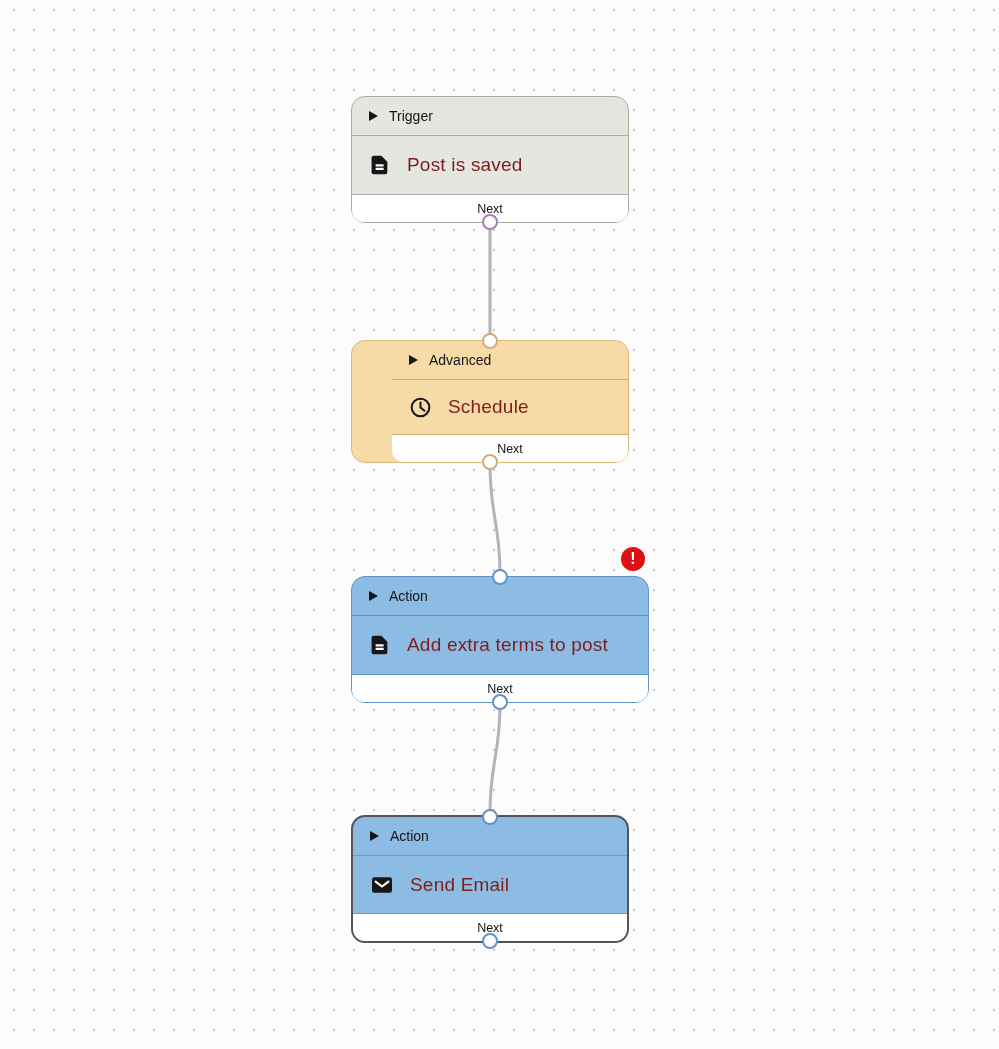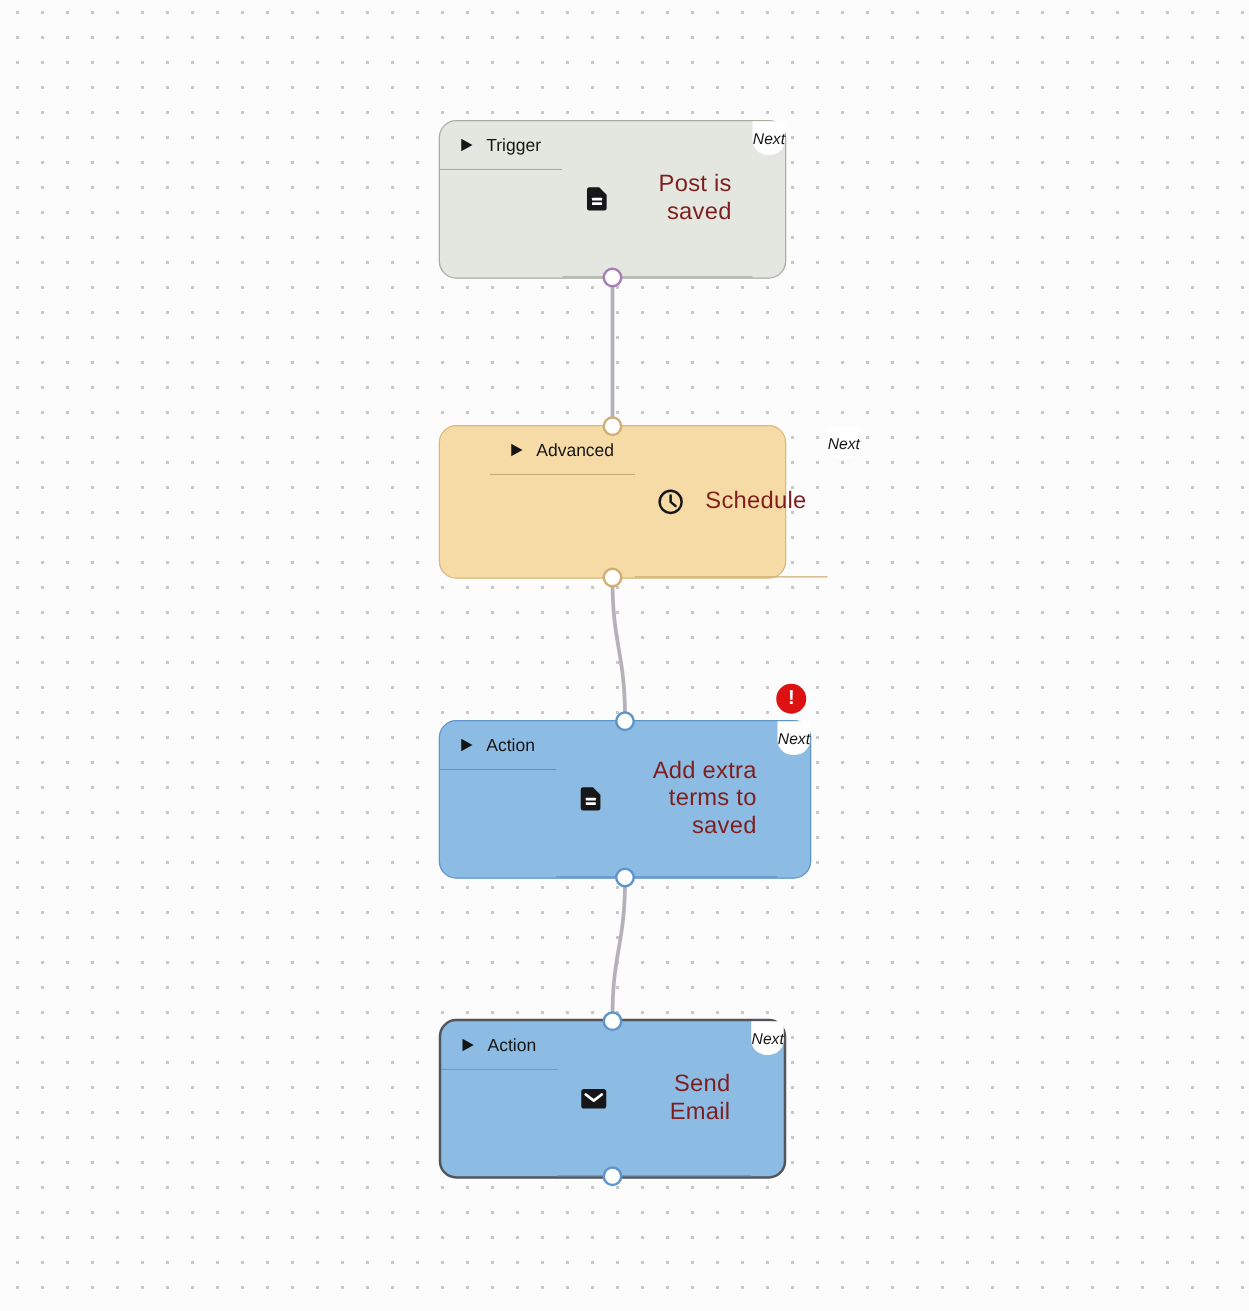--- a/index.html
+++ b/index.html
@@ -12,25 +12,24 @@
     background-position: 4px 0;
     font-family: "Liberation Sans", sans-serif;
     overflow: hidden;
   }
   .edges { position:absolute; left:0; top:0; z-index:0; }
   .edge  { fill:none; stroke-width:3; stroke-linecap:round; }
 
   .node {
     position:absolute; z-index:1;
     box-sizing:border-box;
-    display:flex; flex-direction:row;
+    display:flex; flex-direction:column;
     background: var(--fill);
     border: 1.5px solid var(--border);
     border-radius: 14px;
-    text-align: right;
   }
   .node--1 { left:351px; top:96px;  width:278px; height:127px; }
   .node--2 { left:351px; top:340px; width:278px; height:123px;padding-left:40px; }
   .node--3 { left:351px; top:576px; width:298px; height:127px; }
   .node--4 { left:351px; top:815px; width:278px; height:128px; border-width:2px; }
 
   .node-header {
     height:38px; flex:0 0 auto;
     display:flex; align-items:center; gap:11px;
     padding:0 17px;
@@ -54,21 +53,20 @@
     font-size:19px; color:#7f1d1d;
     letter-spacing:.2px;
   }
   .node-body svg { flex:0 0 auto; display:block; }
   .node-footer {
     height:27px; flex:0 0 auto;
     background:#ffffff;
     display:flex; align-items:center; justify-content:center;
     font-size:12.5px; color:#141414;
     border-radius:0 0 12px 12px;
-    font-style:italic;
   }
   .port {
     position:absolute; z-index:2;
     width:16px; height:16px; box-sizing:border-box;
     background:#fff;
     border:2.5px solid var(--port);
     border-radius:50%;
     left:50%; transform:translateX(-50%);
     cursor:crosshair;
   }
@@ -143,21 +141,21 @@
     <div class="node-header">
       <span class="play-icon"></span>
       <span>Action</span>
     </div>
     <div class="node-body">
       <svg width="22" height="22" viewBox="0 0 24 24">
         <path d="M5 2 h8.5 L20 8.5 V20 a2.2 2.2 0 0 1 -2.2 2.2 H5 A2.2 2.2 0 0 1 2.8 20 V4.2 A2.2 2.2 0 0 1 5 2 Z" fill="#17171a"></path>
         <rect x="7.2" y="11.2" width="8.8" height="2.4" rx="0.4" fill="#fff"></rect>
         <rect x="7.2" y="15" width="8.8" height="2.4" rx="0.4" fill="#fff"></rect>
       </svg>
-      <span>Add extra terms to saved</span>
+      <span>Add extra terms to post</span>
     </div>
     <div class="node-footer">
       <span>Next</span>
     </div>
     <div class="port port--top"></div>
     <div class="port port--bottom"></div>
   </div>
 
   <div class="node node--4" style="--fill: #8cbce3; --border: #53555b; --divider: #7b99b7; --port: #5e94c8;">
     <div class="node-header">

